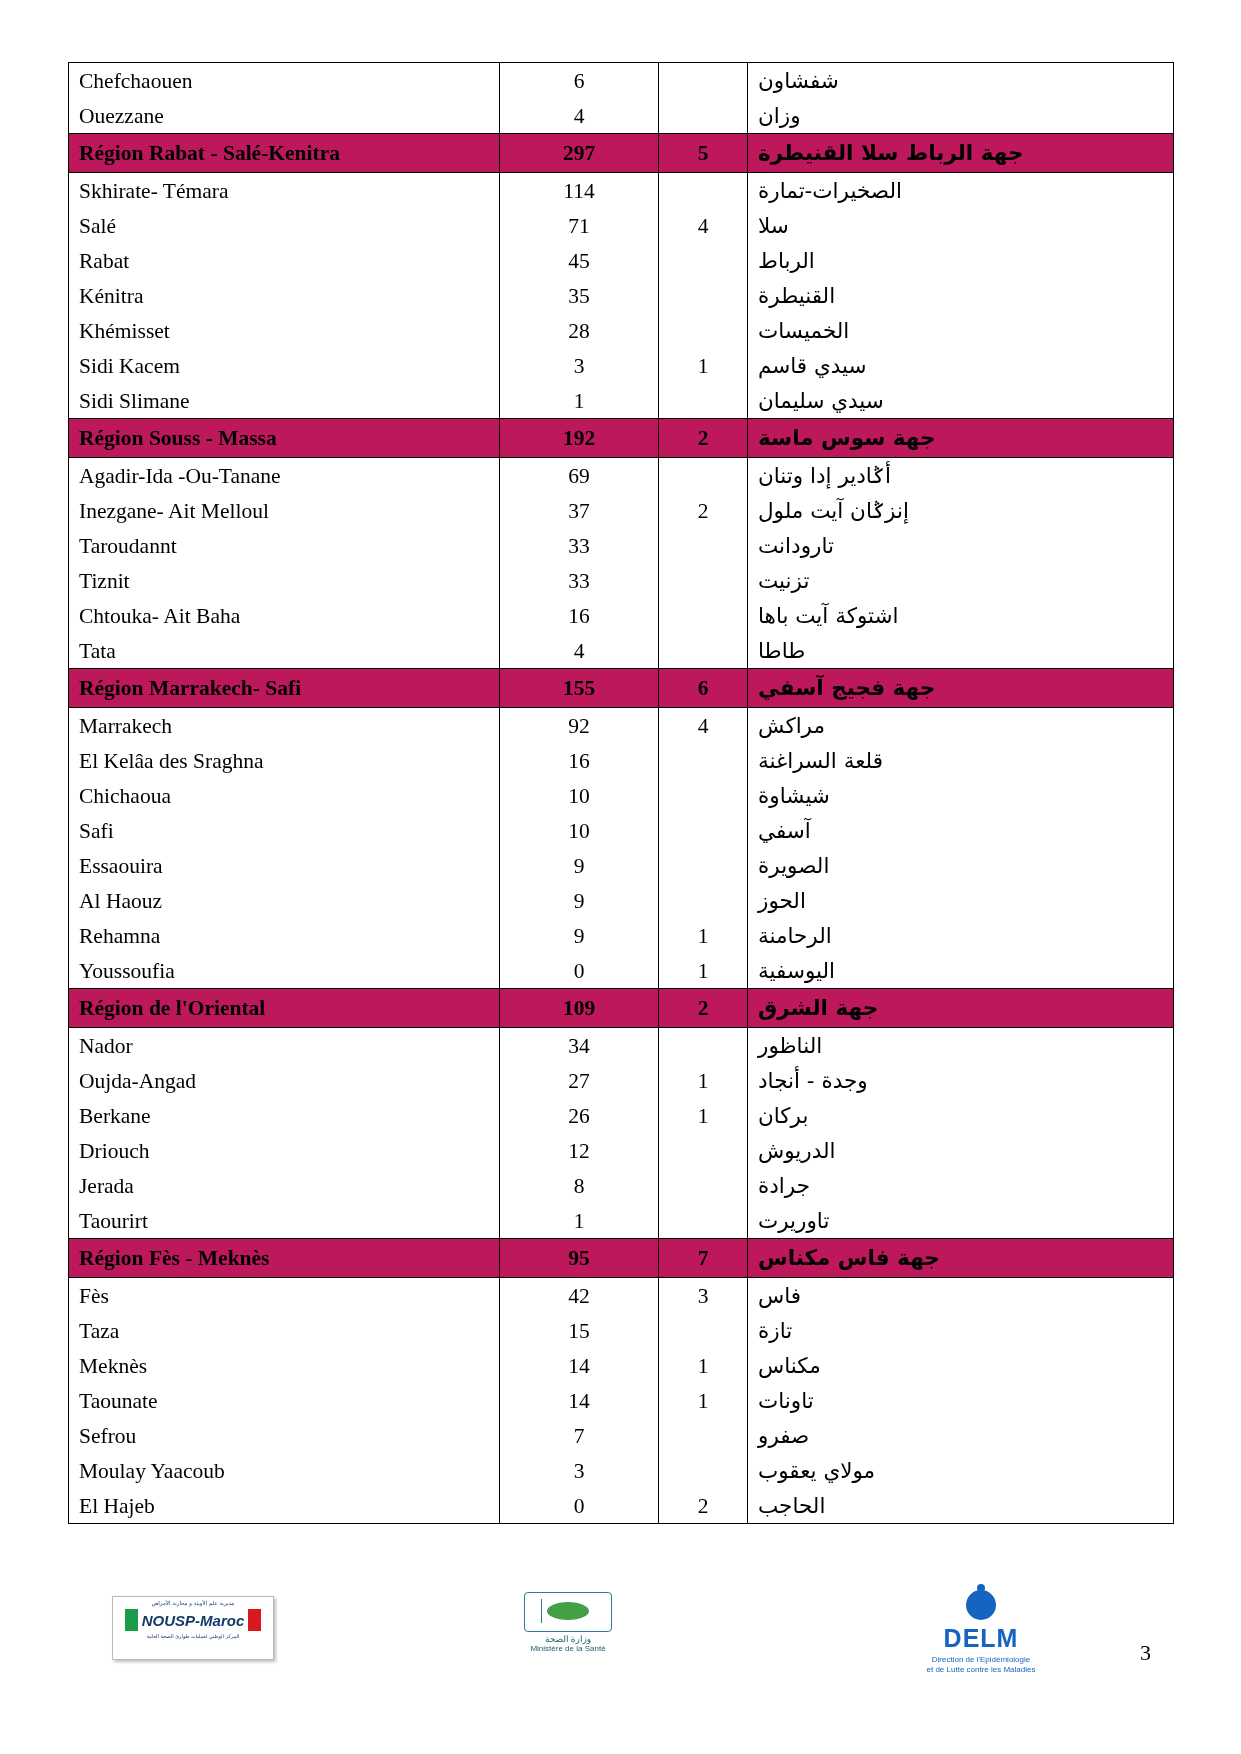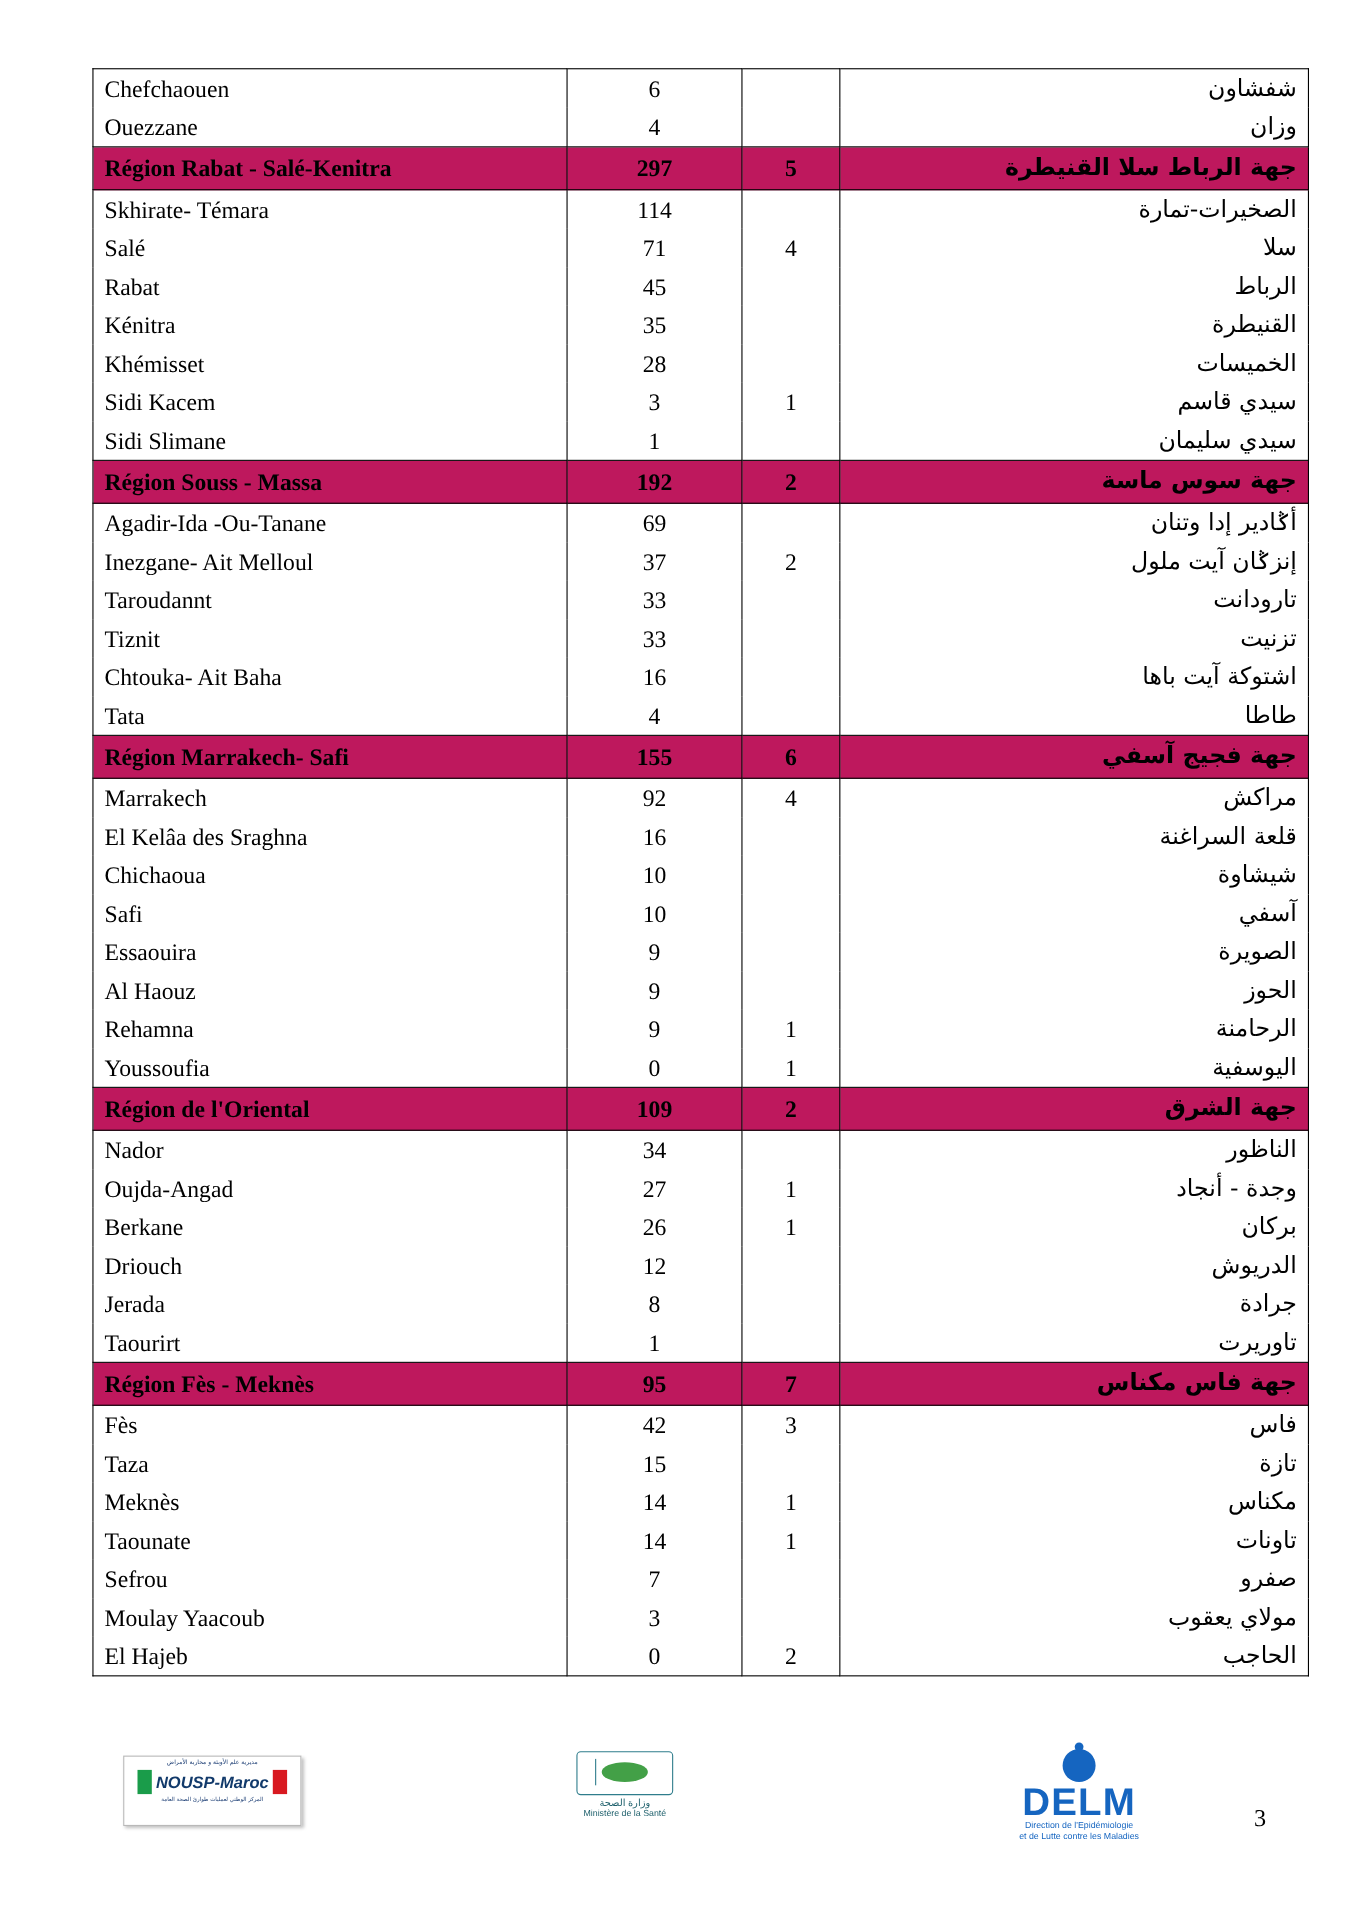--- a/index.html
+++ b/index.html
@@ -15,21 +15,21 @@
     position: relative;
   }
   .page {
     position: absolute;
     left: 0; top: 0;
     width: 1241px;
     height: 1754px;
   }
   .table-wrap {
     position: absolute;
-    left: 84px;
+    left: 68px;
     top: 62px;
     width: 1105px;
   }
   table.data {
     border-collapse: collapse;
     width: 1105px;
     table-layout: fixed;
   }
   table.data td {
     border: 1px solid #000000;
@@ -44,21 +44,21 @@
   col.c-dec { width: 89px; }
   col.c-ar { width: 426px; }
 
   td.fr {
     text-align: left;
   }
   td.num {
     text-align: center;
   }
   td.ar {
-    text-align: right;
+    text-align: left;
     direction: rtl;
     font-family: "DejaVu Sans", sans-serif;
     font-size: 19px;
   }
   tr.region td {
     background: #be185d;
     font-weight: bold;
     height: 38px;
   }
   tr.region td.ar {
@@ -191,21 +191,21 @@
     content: "";
     position: absolute;
     left: 11px; top: -6px;
     width: 8px; height: 8px;
     border-radius: 50%;
     background: #1565c0;
   }
   .logo-delm .delm-name {
     font-family: "Liberation Sans", sans-serif;
     font-weight: bold;
-    font-size: 35px;
+    font-size: 25px;
     letter-spacing: 1px;
     color: #1565c0;
     line-height: 33px;
   }
   .logo-delm .delm-sub {
     font-family: "Liberation Sans", sans-serif;
     font-size: 8px;
     color: #1565c0;
     line-height: 10px;
   }

